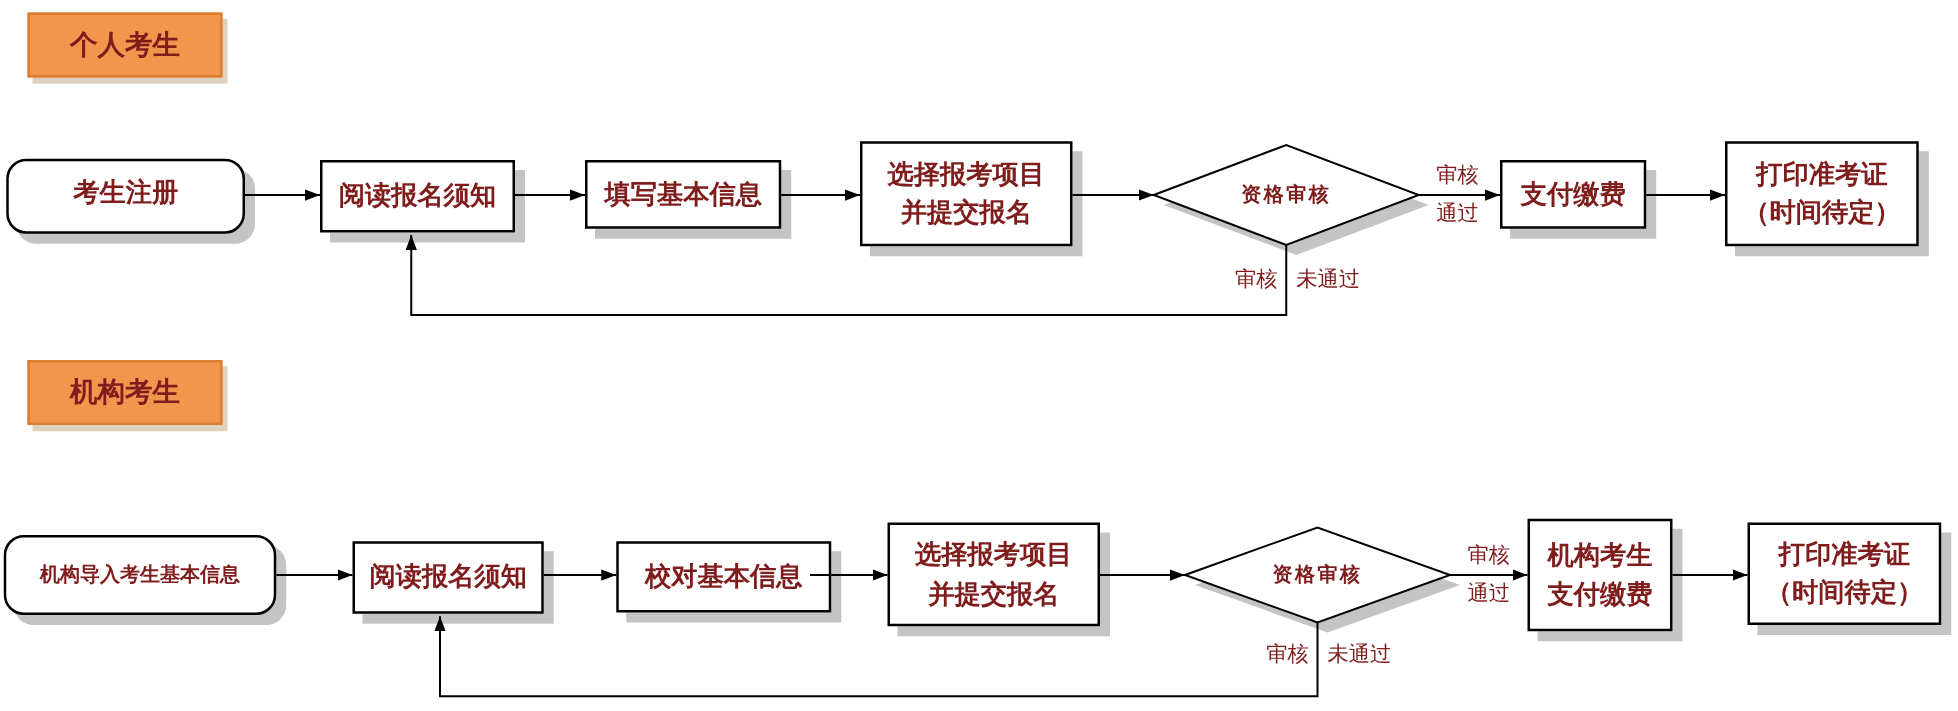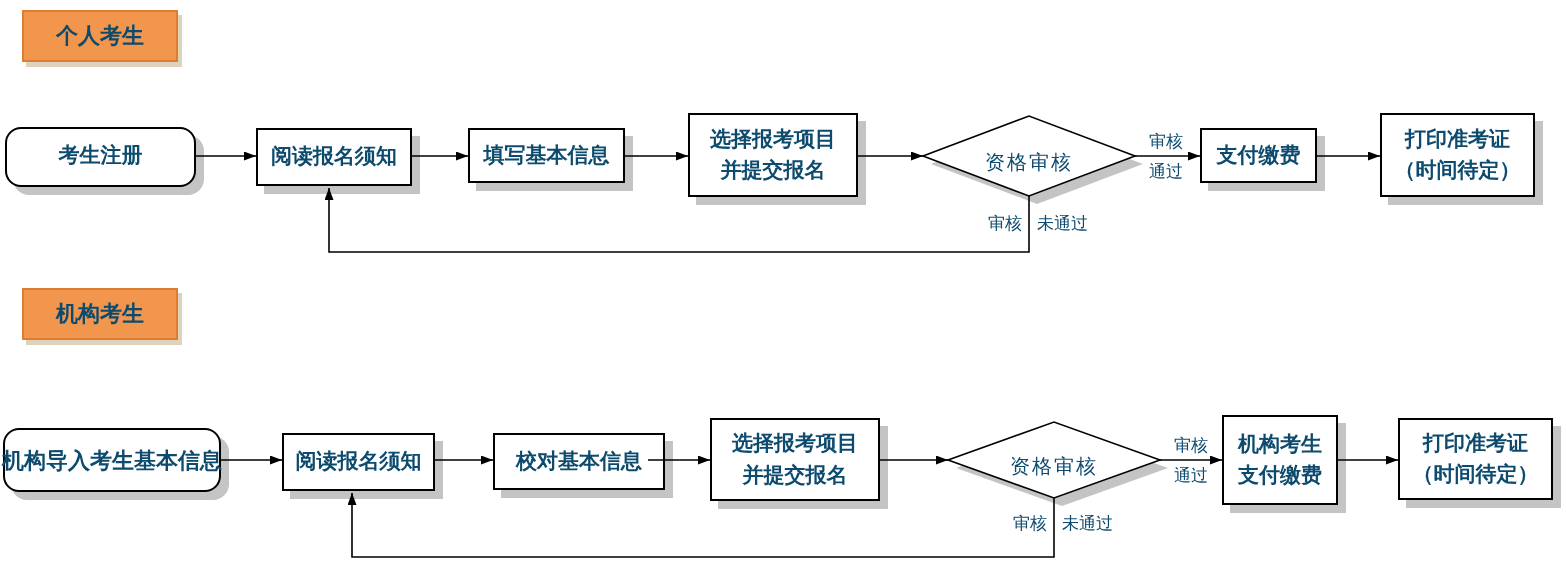--- a/index.html
+++ b/index.html
@@ -1,43 +1,43 @@
 <!DOCTYPE html>
 <html style="--badge-fill: #F2964E; --badge-border: #DB7E2F; --badge-shadow: #DFD2BC; --box-shadow: #C4C4C4; --line: #000000;"><head>
 <meta charset="utf-8">
 <style>
   html,body{margin:0;padding:0;background:#fff;}
   .canvas{
     position:relative;width:1566px;height:569px;background:#fff;overflow:hidden;
-    font-family:"DejaVu Sans","Liberation Sans",sans-serif;color:#0c4a6e;
+    font-family:"DejaVu Sans","Liberation Sans",sans-serif;color:#7f1d1d;
   }
   svg.wires{position:absolute;left:0;top:0;z-index:3;pointer-events:none;}
   .edge{stroke:var(--line,#000);stroke-width:1.6;fill:none;}
   .arrowhead{fill:var(--line,#000);}
   .diamond{fill:#ffffff;stroke:var(--line,#000);stroke-width:1.6;}
   .diamond-shadow{fill:var(--box-shadow,#c4c4c4);stroke:none;}
   .node{
     position:absolute;z-index:2;background:#fff;border:2px solid var(--line,#000);
     box-shadow:8px 8px 0 var(--box-shadow,#c4c4c4);
     display:flex;flex-direction:column;align-items:center;justify-content:center;
     font-weight:bold;font-size:21px;line-height:1.5;text-align:center;
     box-sizing:border-box;white-space:nowrap;
   }
   .node.rounded{border-radius:16px;}
-  .node.small-font{font-size:22px;}
+  .node.small-font{font-size:16px;}
   .badge{
     position:absolute;z-index:2;background:var(--badge-fill,#F2964E);
     border:2px solid var(--badge-border,#DB7E2F);
     box-shadow:4px 5px 0 var(--badge-shadow,#DFD2BC);
     display:flex;align-items:center;justify-content:center;
     font-weight:bold;font-size:22px;box-sizing:border-box;
   }
   .diamond-label{
     position:absolute;z-index:4;transform:translate(-50%,-50%);
-    font-weight:normal;font-size:20px;letter-spacing:2px;white-space:nowrap;margin-top:6px;
+    font-weight:bold;font-size:16px;letter-spacing:2px;white-space:nowrap;
   }
   .pass-label{
     position:absolute;z-index:4;transform:translate(-50%,-50%);
     display:flex;flex-direction:column;align-items:center;row-gap:10px;
     font-size:17px;line-height:1.2;white-space:nowrap;
   }
   .fail-label{position:absolute;z-index:4;width:0;height:22px;font-size:17px;}
   .fail-label .left{position:absolute;right:7px;top:0;white-space:nowrap;}
   .fail-label .right{position:absolute;left:8px;top:0;white-space:nowrap;}
 </style>

